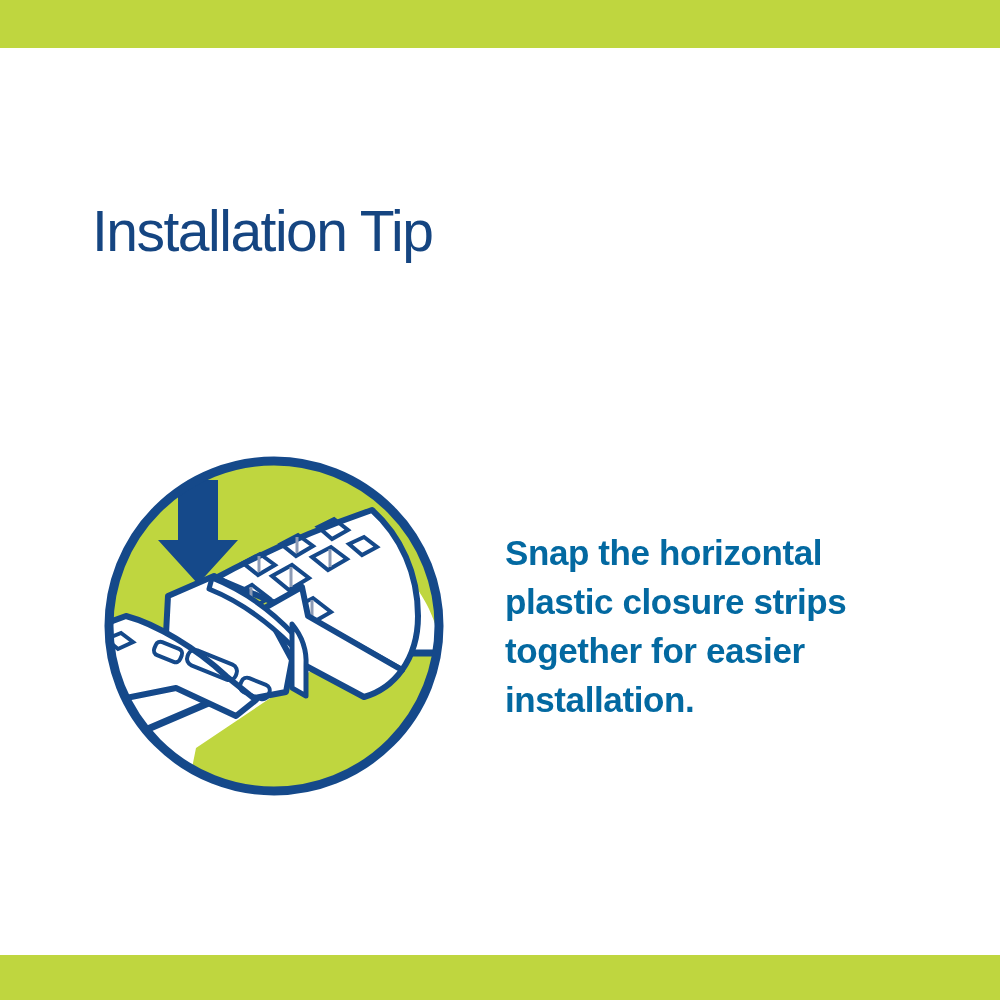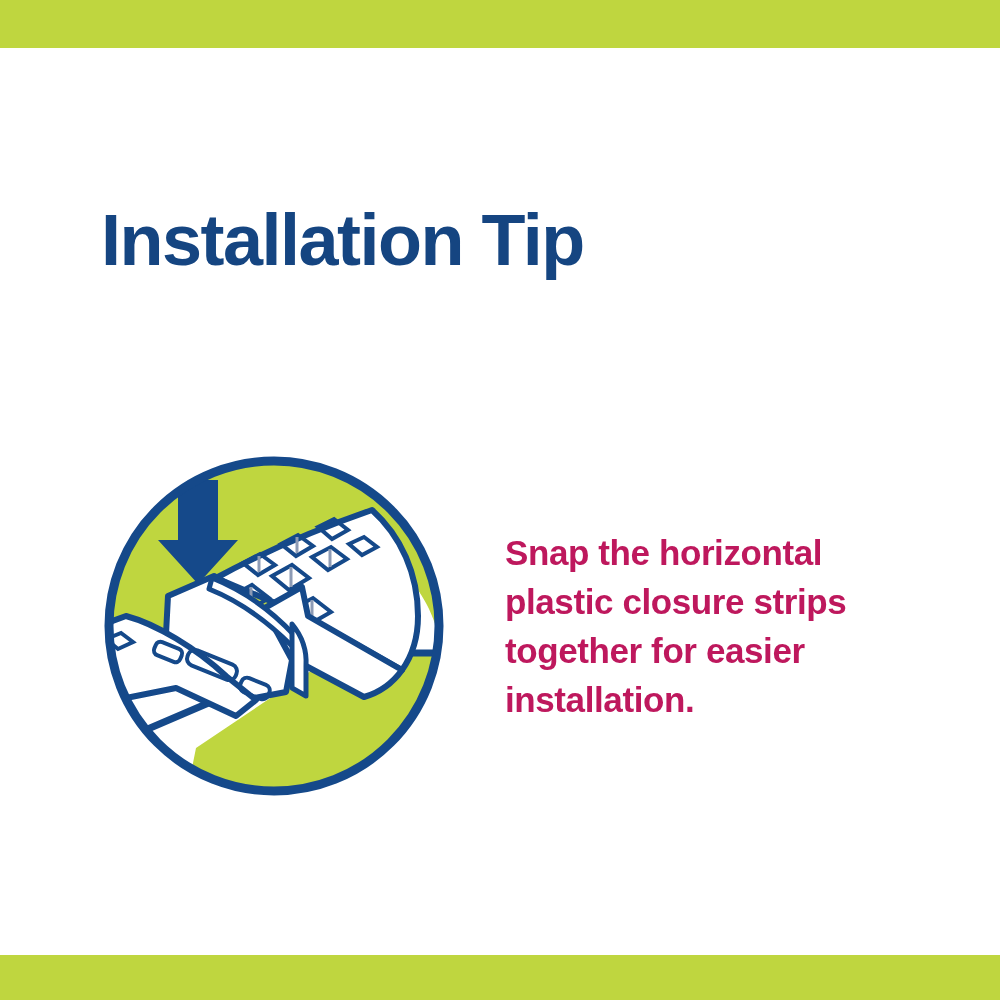--- a/index.html
+++ b/index.html
@@ -33,26 +33,26 @@
   .bar-bottom { top: 955px; height: 45px; }
 
   
   .heading-block {
     position: absolute;
     left: 0;
     top: 183px;
     width: 1000px;
   }
   .page-title {
-    margin: 9px;
+    margin: 0;
     padding: 0 44px 0 92px;
     font-family: "Liberation Sans", sans-serif;
-    font-size: 72px;
+    font-size: 57px;
     line-height: 96px;
-    font-weight: bold;
+    font-weight: normal;
     color: #154581;
     letter-spacing: -1.5px;
   }
   .page-subtitle {
     margin: 0;
     padding: 10px 44px 0 92px;
     font-family: "Liberation Sans", sans-serif;
     font-size: 49px;
     line-height: 56px;
     font-weight: bold;
@@ -75,21 +75,21 @@
   .tip-text {
     position: absolute;
     left: 505px;
     top: 528px;
     width: 420px;
     margin: 0;
     font-family: "Liberation Sans", sans-serif;
     font-size: 35px;
     line-height: 49px;
     font-weight: bold;
-    color: #be185d;
+    color: #0369a1;
     letter-spacing: -0.4px;
   }
 </style>
 </head>
 <body>
 
 <div id="page">
 
   <div class="bar bar-top"></div>
   <div class="bar bar-bottom"></div>

